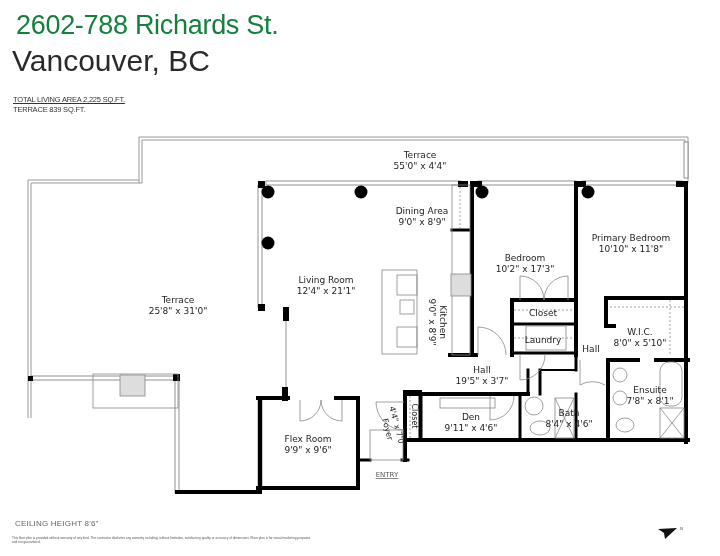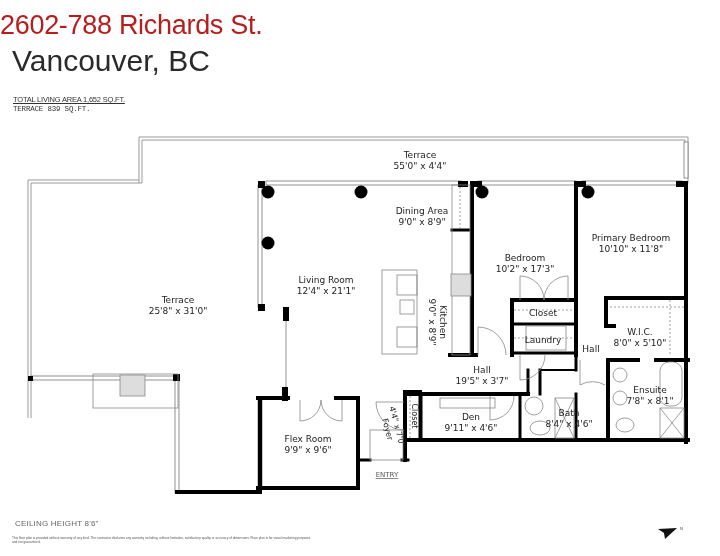--- a/index.html
+++ b/index.html
@@ -1,33 +1,33 @@
 <!DOCTYPE html>
 <html><head>
   <meta charset="utf-8">
   <style>
     html, body { margin: 0; padding: 0; background: #ffffff; }
     body { width: 720px; height: 556px; position: relative; overflow: hidden; font-family: "DejaVu Sans", sans-serif; color: #222; }
-    .title { position: absolute; left: 0; top: 10px; font-family: "Liberation Sans", sans-serif; font-size: 27px; color: #b91c1c; letter-spacing: -0.3px; }
+    .title { position: absolute; left: 16px; top: 10px; font-family: "Liberation Sans", sans-serif; font-size: 27px; color: #15803d; letter-spacing: -0.3px; }
     .subtitle { position: absolute; left: 12px; top: 44px; font-family: "Liberation Sans", sans-serif; font-size: 30px; color: #2a2a2a; }
     .area1 { position: absolute; left: 13px; top: 95px; font-family: "Liberation Sans", sans-serif; font-size: 7.5px; color: #333; text-decoration: underline; letter-spacing: -0.2px; }
-    .area2 { position: absolute; left: 13px; top: 105px; font-family: Liberation Mono, monospace; font-size: 7.5px; color: #333; letter-spacing: -0.2px; }
+    .area2 { position: absolute; left: 13px; top: 105px; font-family: Liberation Sans, sans-serif; font-size: 7.5px; color: #333; letter-spacing: -0.2px; }
     .ceiling { position: absolute; left: 15px; top: 519px; font-family: "Liberation Sans", sans-serif; font-size: 8px; color: #666; letter-spacing: 0.2px; }
     .disclaimer { position: absolute; left: 12px; top: 536px; width: 300px; font-family: "Liberation Sans", sans-serif; font-size: 3.2px; line-height: 4px; color: #555; }
     svg.plan { position: absolute; left: 0; top: 0; }
     .room-label { font-family: "DejaVu Sans", sans-serif; font-size: 9px; fill: #222; text-anchor: middle; }
     .entry-label { font-family: "DejaVu Sans", sans-serif; font-size: 7px; fill: #555; text-anchor: middle; text-decoration: underline; }
     .north { position: absolute; left: 657px; top: 525px; }
   </style>
 </head>
 <body>
 
 <div class="title">2602-788 Richards St.</div>
 <div class="subtitle">Vancouver, BC</div>
-<div class="area1">TOTAL LIVING AREA   1,652 SQ.FT.</div>
+<div class="area1">TOTAL LIVING AREA   2,225 SQ.FT.</div>
 <div class="area2">TERRACE    839 SQ.FT.</div>
 
 <svg class="plan" width="720" height="556" viewBox="0 0 720 556">
 
   <g fill="none" stroke="#999" stroke-width="1">
 
     <polyline points="139,183 139,137 688,137 688,183"></polyline>
     <polyline points="142,183 142,140 685,140 685,175"></polyline>
 
     <polyline points="139,180 28,180 28,418"></polyline>

